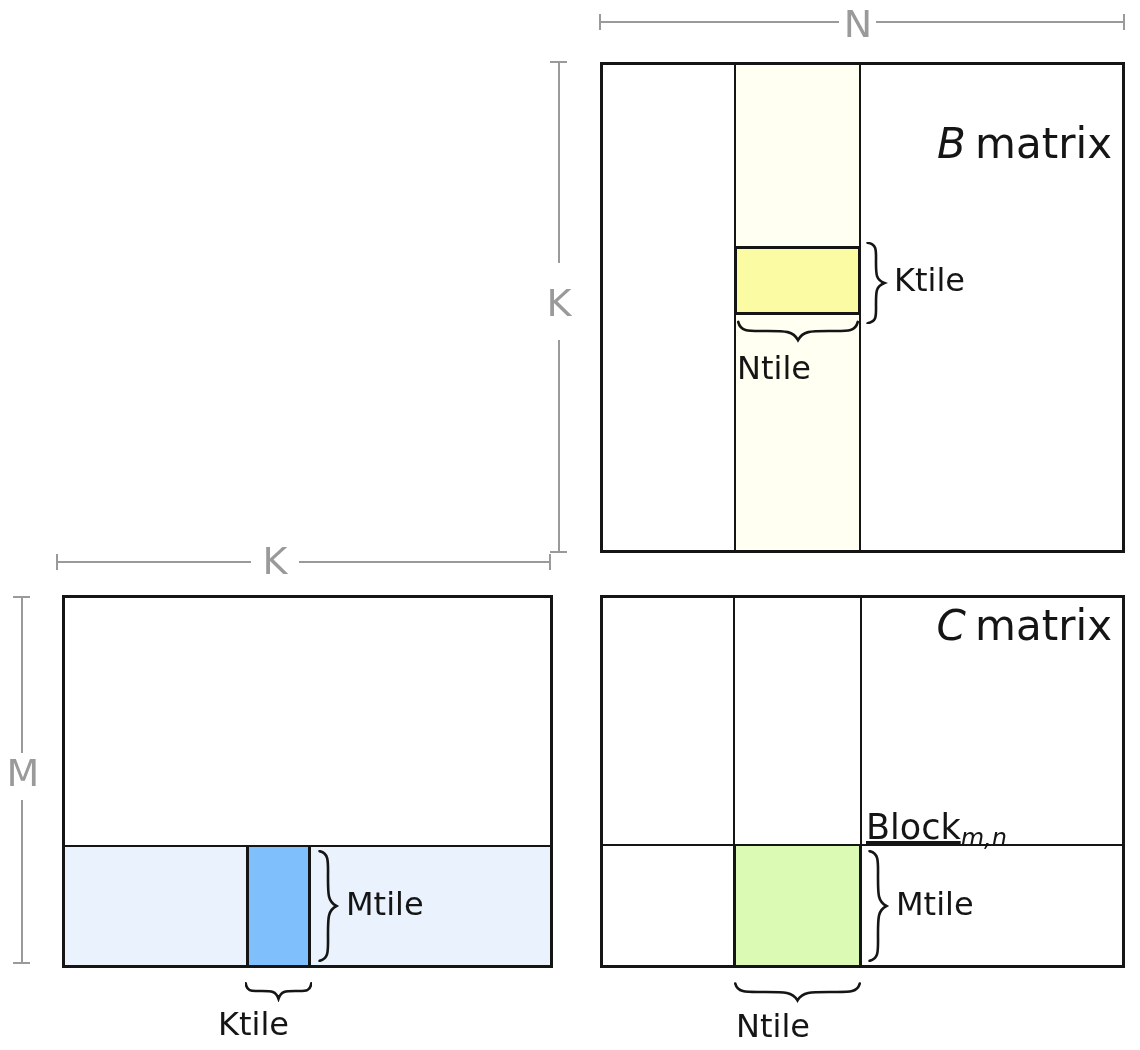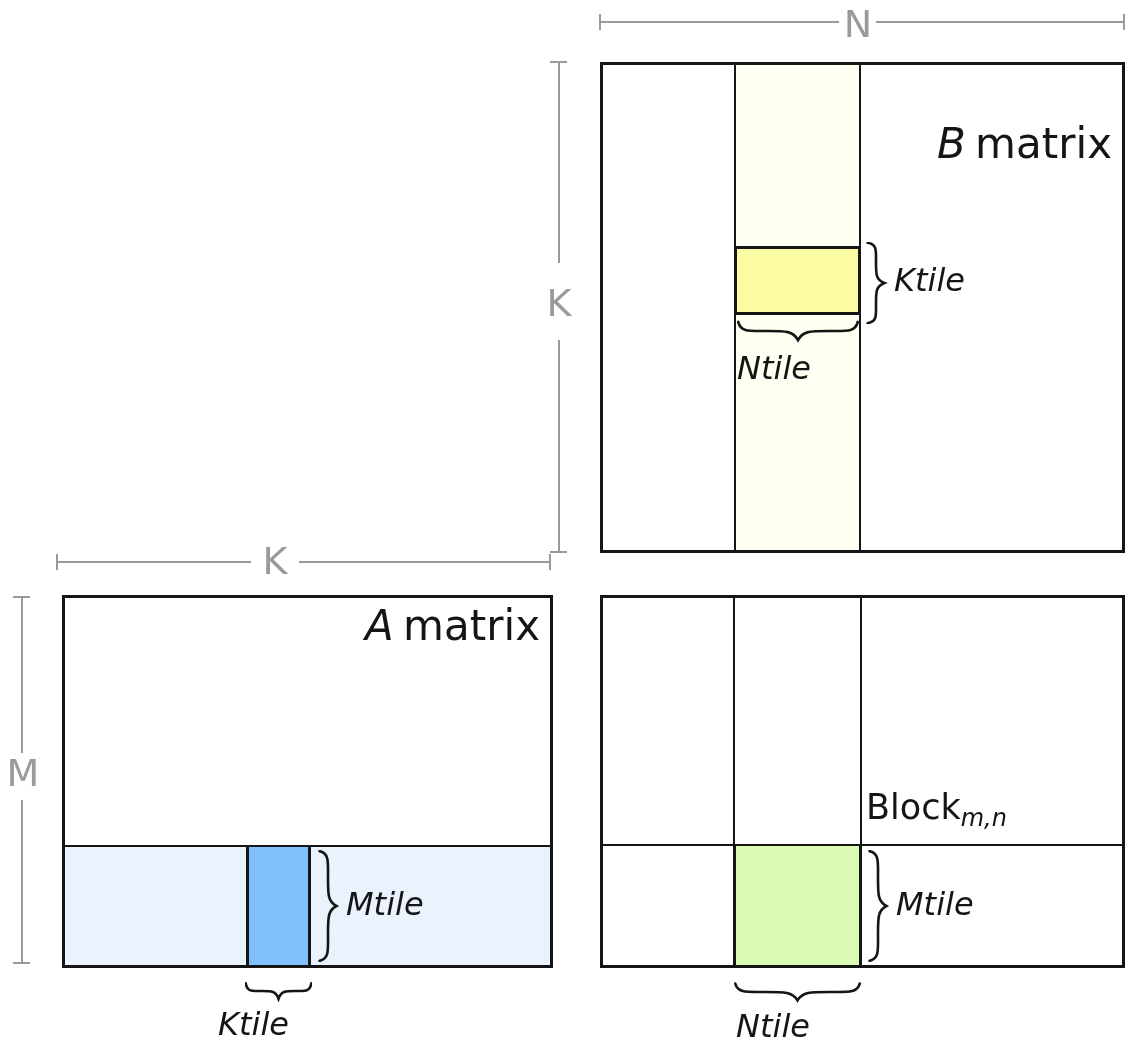--- a/index.html
+++ b/index.html
@@ -17,21 +17,21 @@
   
   .b-strip{background:var(--ivory_strip,#FFFFF2);border-left:2px solid var(--ink,#151515);border-right:2px solid var(--ink,#151515);}
   .b-tile{background:var(--yellow_tile,#FBFBA3);border:3px solid var(--ink,#151515);}
   .a-strip{background:var(--light_blue_strip,#E9F2FD);border-top:2px solid var(--ink,#151515);}
   .a-tile{background:var(--blue_tile,#7FBFFB);border-left:3px solid var(--ink,#151515);border-right:3px solid var(--ink,#151515);border-top:2px solid var(--ink,#151515);}
   .c-tile{background:var(--green_tile,#DBFBB5);border:2px solid var(--ink,#151515);}
   
   .mtitle{font-size:42px;line-height:1.15;text-align:right;white-space:nowrap;}
   .mtitle .letter{font-style:italic;}
   .mtitle .word{margin-left:0.22em;}
-  .tilelabel{font-style:italic;font-size:32px;line-height:1.15;white-space:nowrap;}
+  .tilelabel{font-size:32px;line-height:1.15;white-space:nowrap;}
   .center{text-align:left;}
   .blocklabel{font-size:35px;line-height:1.1;white-space:nowrap;}
   .blocklabel .subscript{font-style:italic;font-size:24px;position:relative;top:7px;}
   svg.brace{display:block;width:100%;height:100%;}
 </style>
 </head>
 <body>
 
 <div id="canvas">
 
@@ -74,42 +74,42 @@
 
   <div class="abs dimseg" style="left:21px;top:597px;width:2px;height:156px;"></div>
   <div class="abs dimseg" style="left:21px;top:800px;width:2px;height:164px;"></div>
   <div class="abs dimseg" style="left:13px;top:596px;width:17px;height:2px;"></div>
   <div class="abs dimseg" style="left:13px;top:962px;width:17px;height:2px;"></div>
   <div class="abs dimlabel" style="left:0px;top:753px;width:46px;">M</div>
 
   <div class="abs a-strip" style="left:62px;top:845px;width:491px;height:123px;"></div>
   <div class="abs a-tile" style="left:246px;top:845px;width:65px;height:123px;"></div>
   <div class="abs mrect" style="left:62px;top:595px;width:491px;height:373px;"></div>
-  <div class="abs mtitle" style="left:280px;top:602px;width:260px;">
-    <span class="letter">A</span><span class="word">matrix</span>
-  </div>
   <div class="abs" style="left:316px;top:850px;width:24px;height:112px;">
     <svg class="brace" viewBox="0 0 20 100" preserveAspectRatio="none">
         <path d="M 3,1 C 11,3 10,10 10,25 C 10,40 10,46 17,50 C 10,54 10,60 10,75 C 10,90 11,97 3,99" fill="none" stroke="#151515" stroke-width="2.6" stroke-linecap="round" vector-effect="non-scaling-stroke"></path>
       </svg>
   </div>
   <div class="abs tilelabel" style="left:346px;top:886px;">Mtile</div>
   <div class="abs" style="left:245px;top:980px;width:67px;height:22px;">
     <svg class="brace" viewBox="0 0 100 20" preserveAspectRatio="none">
         <path d="M 1,3 C 3,11 10,10 25,10 C 40,10 46,10 50,17 C 54,10 60,10 75,10 C 90,10 97,11 99,3" fill="none" stroke="#151515" stroke-width="2.6" stroke-linecap="round" vector-effect="non-scaling-stroke"></path>
       </svg>
   </div>
   <div class="abs tilelabel center" style="left:218px;top:1006px;width:122px;">Ktile</div>
 
   <div class="abs thinline" style="left:733px;top:595px;width:2px;height:373px;"></div>
   <div class="abs thinline" style="left:860px;top:595px;width:2px;height:373px;"></div>
   <div class="abs thinline" style="left:600px;top:844px;width:525px;height:2px;"></div>
   <div class="abs c-tile" style="left:734px;top:844px;width:127px;height:124px;"></div>
   <div class="abs mrect" style="left:600px;top:595px;width:525px;height:373px;"></div>
-  <div class="abs blocklabel" style="left:866px;top:788px;">
+  <div class="abs mtitle" style="left:840px;top:602px;width:272px;">
+    <span class="letter">C</span><span class="word">matrix</span>
+  </div>
+  <div class="abs blocklabel" style="left:866px;top:808px;text-decoration:underline;">
     <span>Block</span><span class="subscript">m,n</span>
   </div>
   <div class="abs" style="left:866px;top:850px;width:24px;height:112px;">
     <svg class="brace" viewBox="0 0 20 100" preserveAspectRatio="none">
         <path d="M 3,1 C 11,3 10,10 10,25 C 10,40 10,46 17,50 C 10,54 10,60 10,75 C 10,90 11,97 3,99" fill="none" stroke="#151515" stroke-width="2.6" stroke-linecap="round" vector-effect="non-scaling-stroke"></path>
       </svg>
   </div>
   <div class="abs tilelabel" style="left:896px;top:886px;">Mtile</div>
   <div class="abs" style="left:734px;top:980px;width:127px;height:24px;">
     <svg class="brace" viewBox="0 0 100 20" preserveAspectRatio="none">

